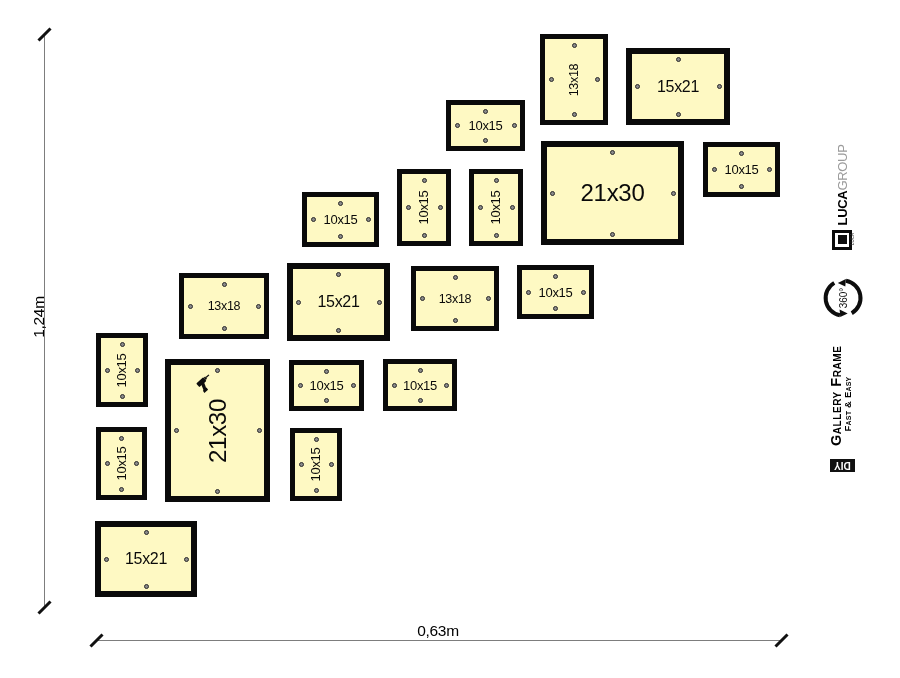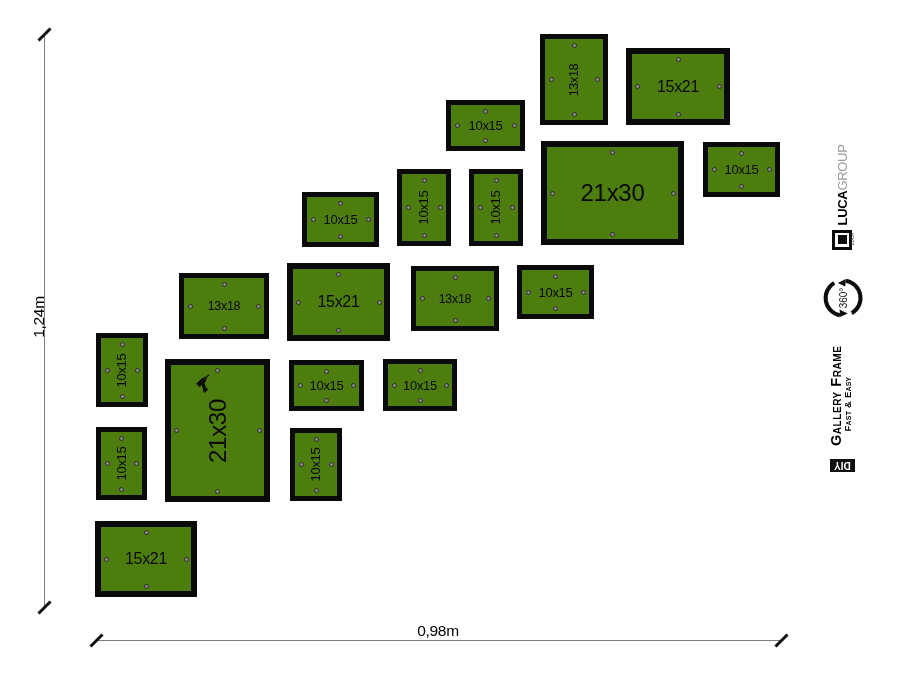--- a/index.html
+++ b/index.html
@@ -1,32 +1,32 @@
 <!DOCTYPE html>
 <html><head><meta charset="utf-8">
 <style>
 *{margin:0;padding:0;box-sizing:border-box}
 html,body{width:900px;height:678px;background:#fff;overflow:hidden}
 body{position:relative;font-family:"Liberation Sans",sans-serif;color:#000}
-.fr{position:absolute;border:6px solid #0a0a0a;background:#4d7c0f;display:flex;align-items:center;justify-content:center}
+.fr{position:absolute;border:6px solid #0a0a0a;background:#fef9c3;display:flex;align-items:center;justify-content:center}
 .lb{white-space:nowrap;letter-spacing:-0.3px;color:#0a0a0a}
 .d{position:absolute;width:5px;height:5px;border-radius:50%;background:#8a8a8a;border:1.5px solid #2b2b2b}
 .drill{position:absolute}
 .t{position:absolute;width:3px;height:17px;background:#111;transform:rotate(45deg)}
 .dimlab{position:absolute;font-size:15.5px;letter-spacing:-0.3px;text-align:center}
 </style></head>
 <body>
 <div style="position:absolute;left:43.5px;top:35px;width:1px;height:571px;background:#7d7d7d"></div>
 <div style="position:absolute;left:97px;top:639.5px;width:683px;height:1px;background:#7d7d7d"></div>
 <div class="t" style="left:42.5px;top:25.5px"></div>
 <div class="t" style="left:42.5px;top:598.5px"></div>
 <div class="t" style="left:94.5px;top:631.5px"></div>
 <div class="t" style="left:779.5px;top:631.5px"></div>
 <div class="dimlab" style="left:8.5px;top:308px;width:60px;transform:rotate(-90deg)">1,24m</div>
-<div class="dimlab" style="left:408px;top:621.5px;width:60px">0,98m</div>
+<div class="dimlab" style="left:408px;top:621.5px;width:60px">0,63m</div>
 <div class="fr" style="left:540px;top:34px;width:68px;height:91px;border-width:5px">
     <i class="d" style="left:26.5px;top:3.5px"></i>
     <i class="d" style="left:26.5px;top:72.5px"></i>
     <i class="d" style="left:3.5px;top:38px"></i>
     <i class="d" style="left:49.5px;top:38px"></i>
     <span class="lb" style="font-size:12.5px;transform:rotate(-90deg);">13x18</span>
   </div>
 <div class="fr" style="left:626px;top:48px;width:104px;height:77px;border-width:6px">
     <i class="d" style="left:43.5px;top:2.5px"></i>
     <i class="d" style="left:43.5px;top:57.5px"></i>

